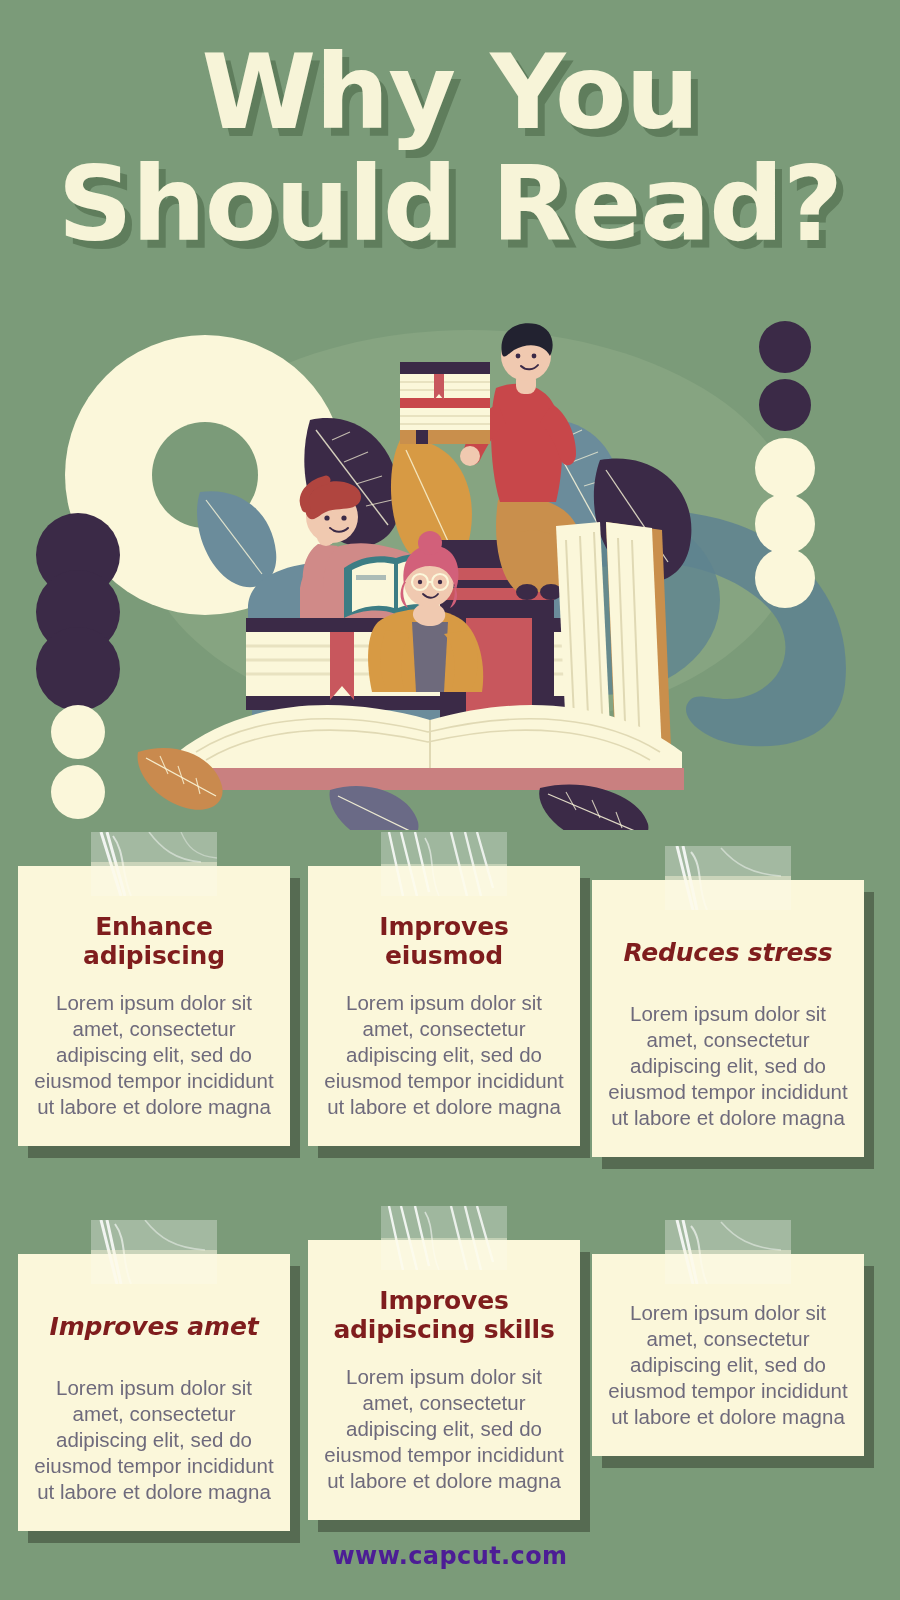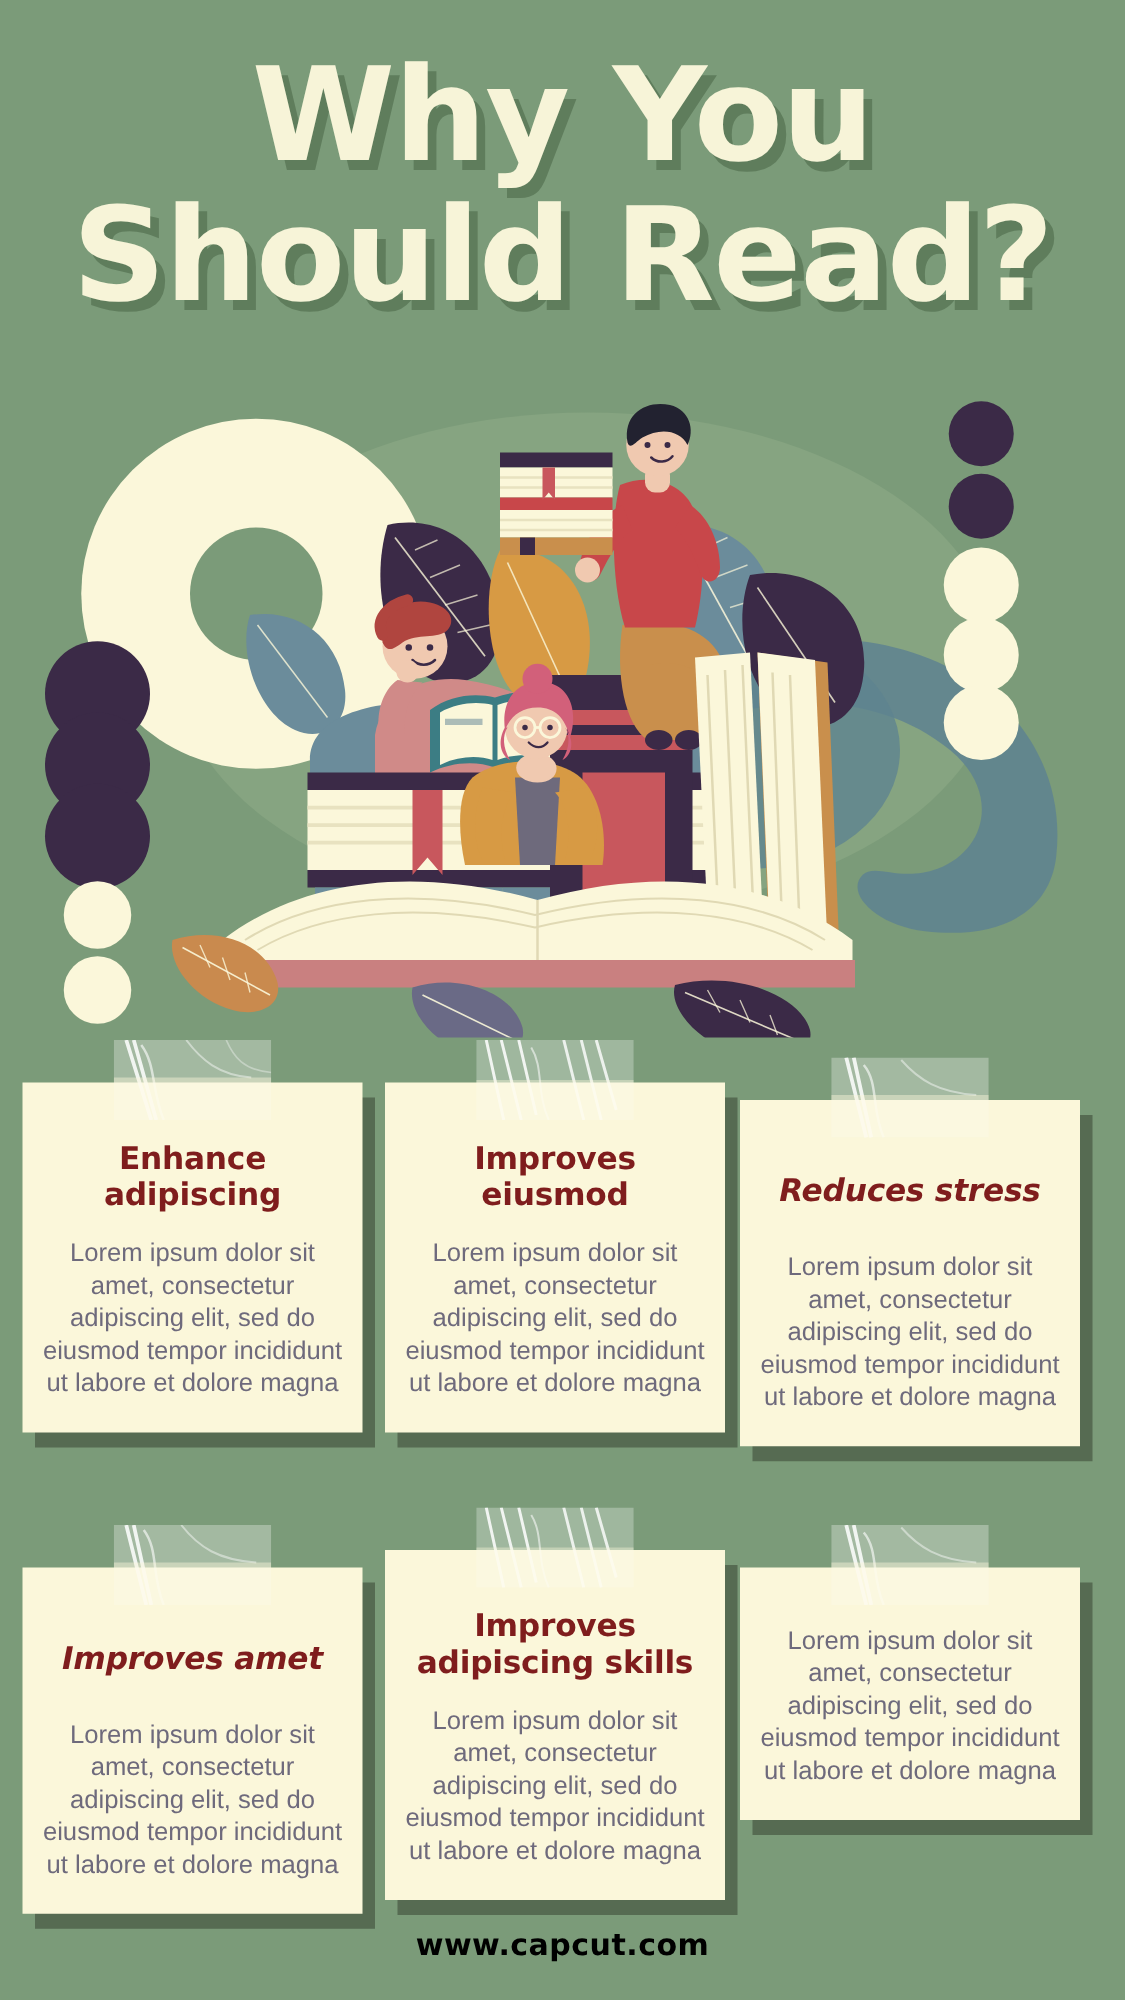--- a/index.html
+++ b/index.html
@@ -66,21 +66,21 @@
   .c3{left:18px;top:388px;}
   .c4{left:308px;top:374px;}
   .c5{left:592px;top:388px;}
 
   
   .footer{
     position:absolute;left:0;bottom:30px;width:900px;text-align:center;z-index:7;
   }
   .footer-text{
     font-family:"DejaVu Sans","Liberation Sans",sans-serif;
-    font-weight:700;font-size:24px;color:#000000;letter-spacing:0.4px;text-align:center;
+    font-weight:700;font-size:24px;color:#4c1d95;letter-spacing:0.4px;text-align:center;
   }
 </style>
 </head>
 <body>
 
 <div class="page">
 
   <div class="title-block">
     <span class="title-line">Why You</span>
     <span class="title-line">Should Read?</span>

